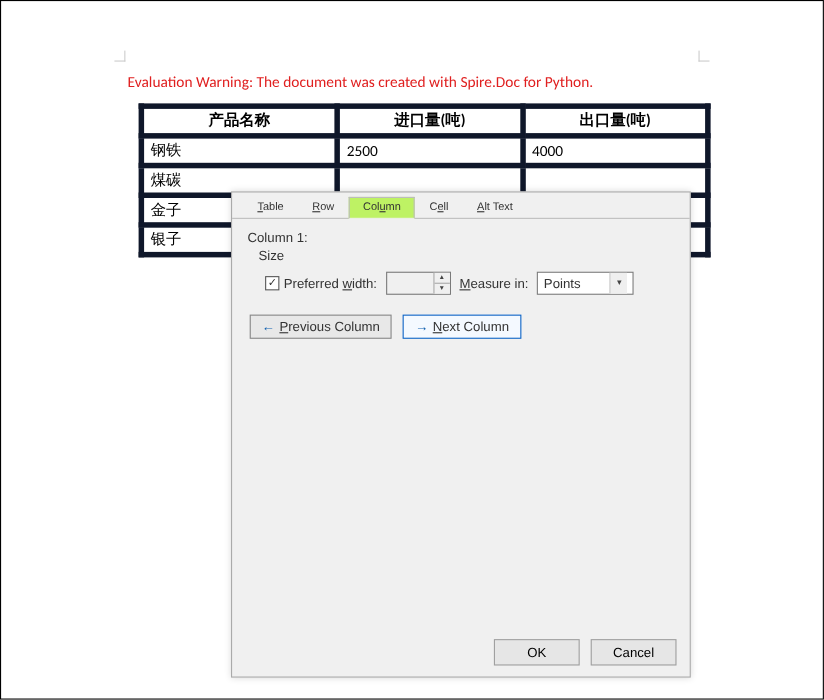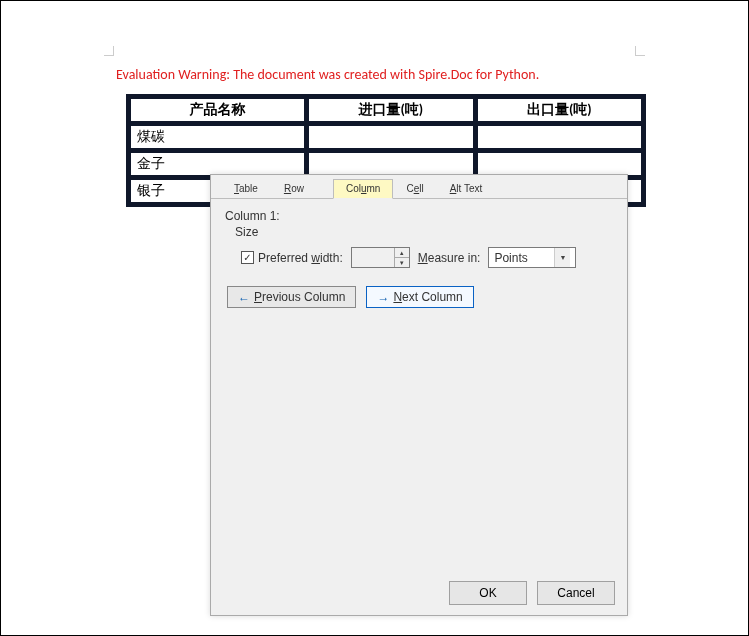--- a/index.html
+++ b/index.html
@@ -95,24 +95,23 @@
   }
   .tab {
     padding: 3px 12px 4px 12px;
     color: #333;
     cursor: default;
     position: relative;
     top: 1px;
     border: 1px solid transparent;
   }
   .tab.active {
-    background: #fef9c3;
+    background: #bef264;
     border: 1px solid #bdbdbd;
     border-bottom: 1px solid #f0f0f0;
-    margin-left: 16px;
   }
   .tab u { text-decoration: underline; }
   .tabpanel {
     padding: 10px 14px;
     flex: 1;
     font-size: 12px;
     color: #333;
   }
   .tabpanel .heading { margin-bottom: 2px; }
   .tabpanel .sub { margin-left: 10px; margin-bottom: 8px; }
@@ -215,20 +214,25 @@
 
   <table class="doc-table">
     <thead>
       <tr>
         <th>产品名称</th>
         <th>进口量(吨)</th>
         <th>出口量(吨)</th>
       </tr>
     </thead>
     <tbody>
+      <tr>
+        <td class="col-a">钢铁</td>
+        <td class="col-b">2500</td>
+        <td class="col-c">4000</td>
+      </tr>
       <tr>
         <td class="col-a">煤碳</td>
         <td class="col-b"></td>
         <td class="col-c"></td>
       </tr>
       <tr>
         <td class="col-a">金子</td>
         <td class="col-b"></td>
         <td class="col-c"></td>
       </tr>

